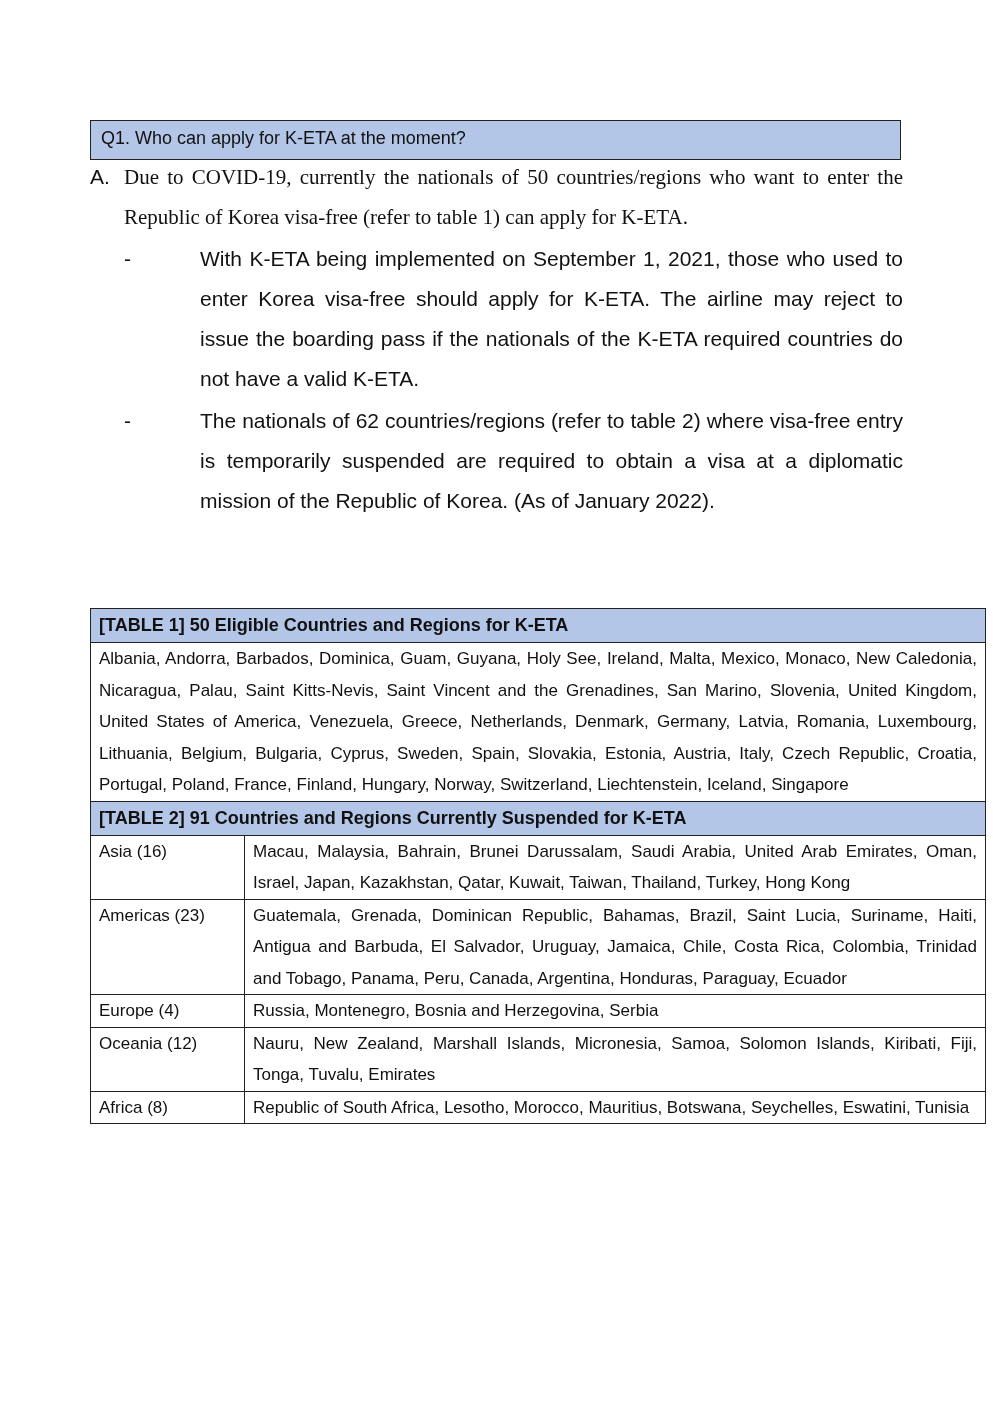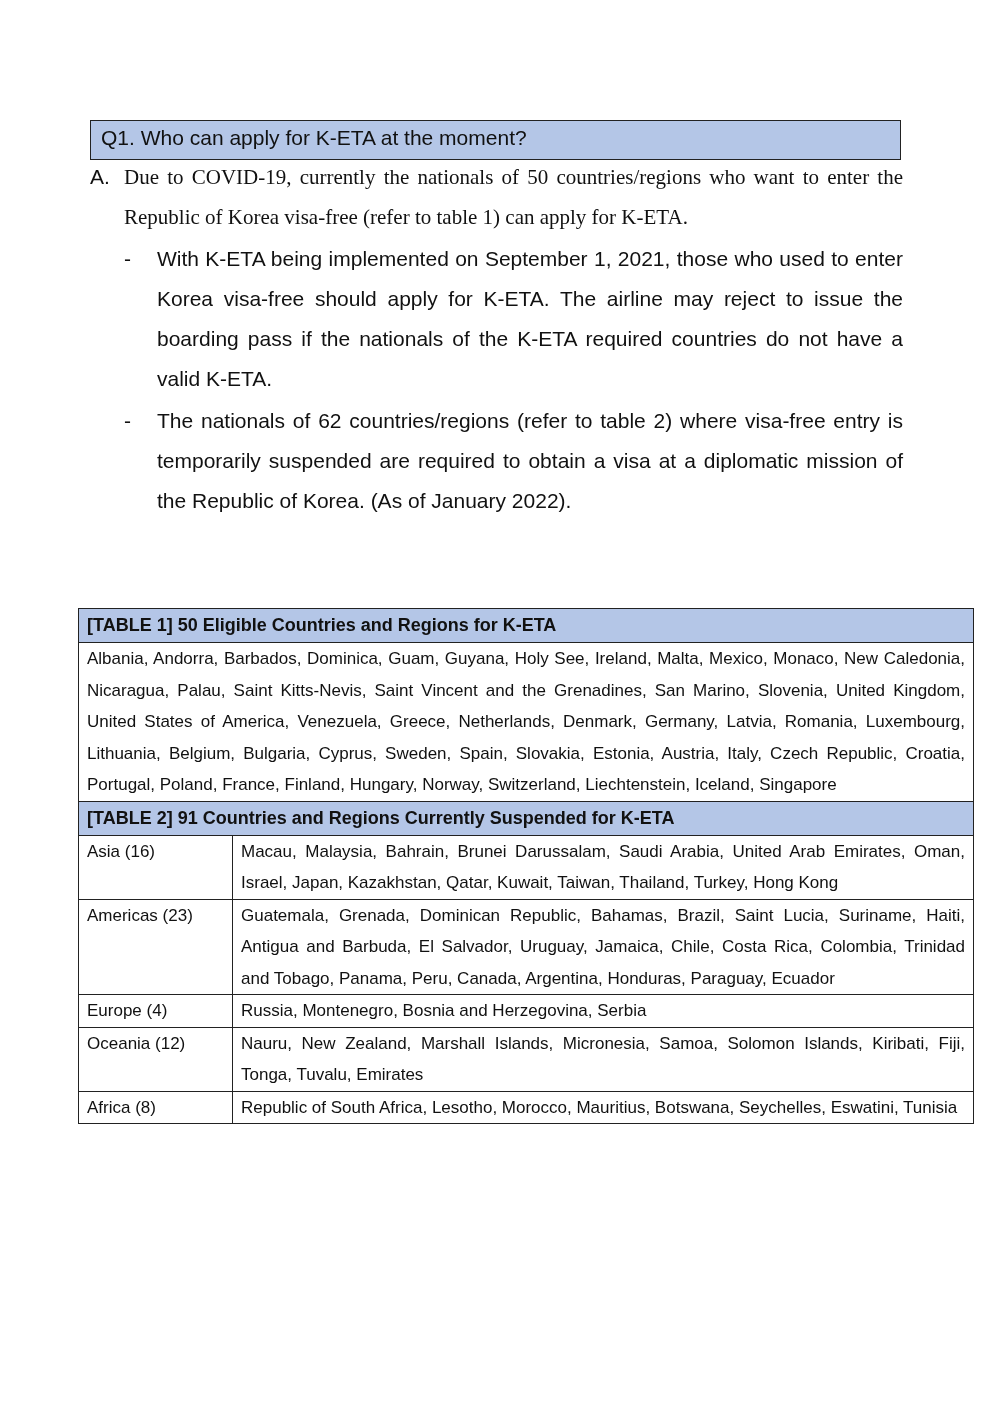--- a/index.html
+++ b/index.html
@@ -1,30 +1,30 @@
 <!DOCTYPE html>
 <html><head>
   <meta charset="utf-8">
   <style>
     html, body { margin: 0; padding: 0; background: #ffffff; }
     body { width: 993px; height: 1404px; position: relative; overflow: hidden;
            font-family: "Liberation Sans", sans-serif; color: #111111; }
     .q-box { position: absolute; left: 90px; top: 120px; width: 811px; height: 40px;
              box-sizing: border-box; background: #b4c6e7; border: 1px solid #222;
-             font-size: 21px; line-height: 28px; padding: 3px 0 0 10px; }
+             font-size: 18px; line-height: 28px; padding: 3px 0 0 10px; }
     .answer { position: absolute; left: 90px; top: 157px; width: 813px;
               font-size: 21px; line-height: 40px; }
     .answer .lead { display: flex; }
     .answer .lead .marker { width: 34px; flex: none; }
     .answer .lead .text { flex: 1; text-align: justify; font-family: Liberation Serif, serif; }
     .bullets { margin: 0; padding: 0; list-style: none; }
     .bullets li { display: flex; margin-left: 34px; margin-top: 2px; }
     .bullets li .dash { width: 33px; flex: none; padding-left: 0; }
-    .bullets li .text { flex: 1; text-align: justify; }
-    table.keta { position: absolute; left: 78px; top: 608px; width: 896px;
+    .bullets li .text { flex: 1; text-align: justify; margin-left: 43px; }
+    table.keta { position: absolute; left: 90px; top: 608px; width: 896px;
                  border-collapse: collapse; font-size: 17px; line-height: 31.5px; }
     table.keta td { border: 1px solid #222; vertical-align: top; padding: 0 8px; }
     table.keta td.hdr { background: #b4c6e7; font-weight: bold; font-size: 18px; line-height: 33px; }
     table.keta td.list { text-align: justify; text-align-last: left; margin-left: 24px; }
     table.keta td.region { width: 137px; }
   </style>
 </head>
 <body>
 
 <div class="q-box">Q1. Who can apply for K-ETA at the moment?</div>

